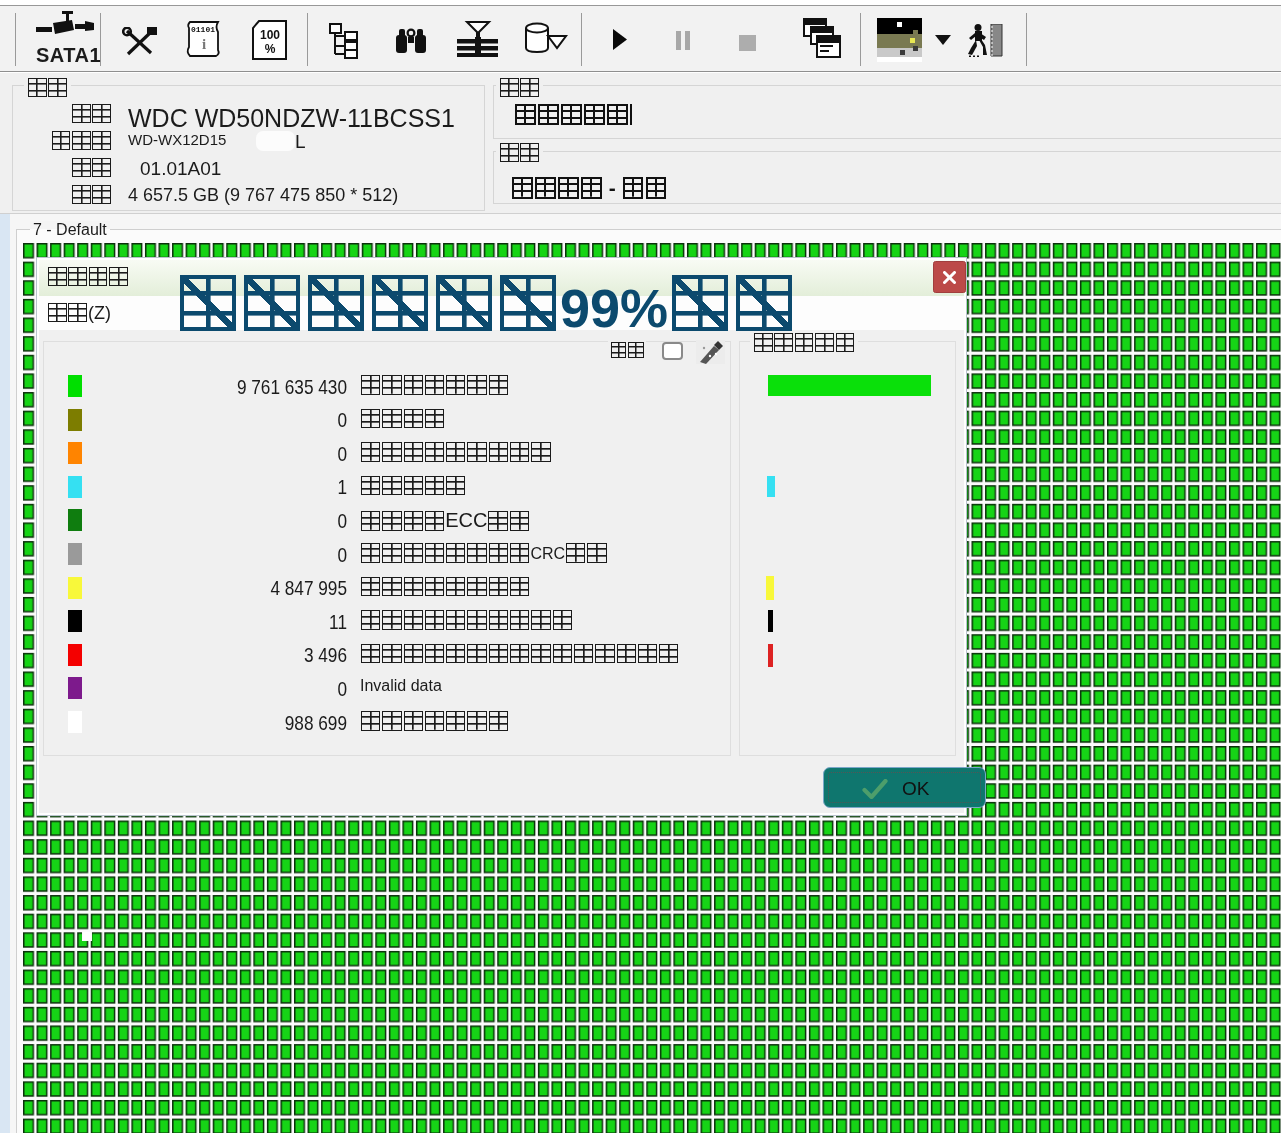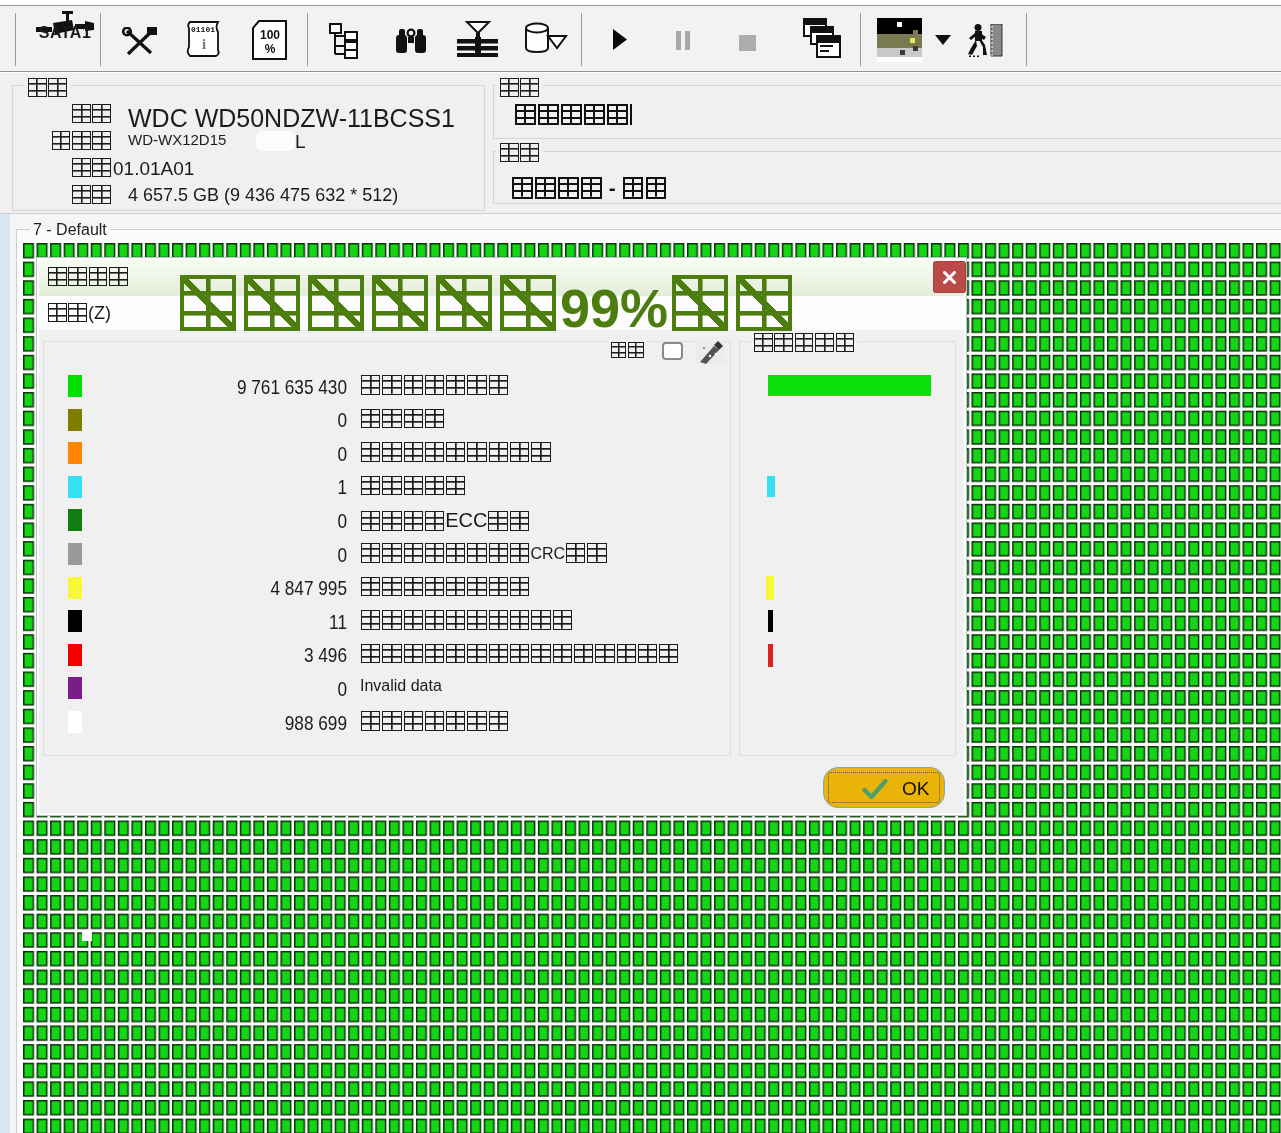--- a/index.html
+++ b/index.html
@@ -29,21 +29,21 @@
 <div class="sep" style="left:860px;top:13px;height:53px"></div>
 <div class="sep" style="left:1026px;top:13px;height:53px"></div>
 <svg class="abs" style="left:36px;top:11px" width="58" height="32" viewBox="0 0 58 32">
 <rect x="0" y="16" width="16" height="5" fill="#111"></rect>
 <polygon points="17,12 36,9 38,19 19,23" fill="#111"></polygon>
 <rect x="30" y="1" width="3" height="9" fill="#111"></rect>
     <rect x="26" y="0" width="11" height="3" fill="#111"></rect>
 <rect x="39" y="13" width="10" height="5" fill="#111"></rect>
     <polygon points="49,10 58,12 58,19 49,20" fill="#111"></polygon>
 </svg>
-<div class="abs" style="left:36px;top:24px;width:58px;text-align:center;font-size:16px;font-weight:bold;letter-spacing:.5px">SATA1</div>
+<div class="abs" style="left:36px;top:44px;width:58px;text-align:center;font-size:20px;font-weight:bold;letter-spacing:.5px">SATA1</div>
 <svg class="abs" style="left:122px;top:27px" width="36" height="30" viewBox="0 0 36 30">
 <g stroke="#111" stroke-width="3.2" fill="none">
 <line x1="5" y1="4" x2="29" y2="26"></line>
       <line x1="29" y1="5" x2="6" y2="27"></line>
 </g>
 <rect x="25" y="0" width="10" height="8" fill="#111"></rect>
 <circle cx="5" cy="4.5" r="3.8" fill="none" stroke="#111" stroke-width="2.6"></circle>
 </svg>
 <svg class="abs" style="left:184px;top:19px" width="40" height="40" viewBox="0 0 40 40">
 <path d="M6 3 L34 3 Q31 8 34 13 L34 31 Q36 35 32 37 L6 37 Q2 33 5 28 L5 9 Q3 6 6 3 Z" fill="#fff" stroke="#111" stroke-width="1.8"></path>
@@ -146,23 +146,23 @@
 <div class="abs" style="left:0;top:73px;width:1281px;height:141px;background:#f0f0f0;border-bottom:1px solid #d0d0d0"></div>
 <div class="gb" style="left:12px;top:85px;width:473px;height:126px;border-color:#d5d5d5"></div>
 <div class="gblabel" style="left:24px;top:77px;background:#f0f0f0;padding:0 3px"><i class="g k20"></i><i class="g k20"></i></div>
 <div class="abs" style="left:0;top:104px;width:112px;text-align:right"><i class="g k20"></i><i class="g k20"></i></div>
 <div class="abs" style="left:128px;top:104px;font-size:25px;white-space:nowrap">WDC WD50NDZW-11BCSS1</div>
 <div class="abs" style="left:0;top:131px;width:112px;text-align:right"><i class="g k20"></i><i class="g k20"></i><i class="g k20"></i></div>
 <div class="abs" style="left:128px;top:131px;font-size:15px;white-space:nowrap">WD-WX12D15</div>
 <div class="abs" style="left:256px;top:131px;width:39px;height:20px;background:#fcfcfc;border-radius:7px"></div>
 <div class="abs" style="left:295px;top:131px;font-size:19px">L</div>
 <div class="abs" style="left:0;top:158px;width:112px;text-align:right"><i class="g k20"></i><i class="g k20"></i></div>
-<div class="abs" style="left:113px;top:158px;font-size:19px;white-space:nowrap">01.01A01</div>
+<div class="abs" style="left:140px;top:158px;font-size:19px;white-space:nowrap">01.01A01</div>
 <div class="abs" style="left:0;top:185px;width:112px;text-align:right"><i class="g k20"></i><i class="g k20"></i></div>
-<div class="abs" style="left:128px;top:185px;font-size:18px;white-space:nowrap">4 657.5 GB (9 436 475 632 * 512)</div>
+<div class="abs" style="left:128px;top:185px;font-size:18px;white-space:nowrap">4 657.5 GB (9 767 475 850 * 512)</div>
 <div class="gb" style="left:493px;top:85px;width:792px;height:54px;border-color:#d5d5d5"></div>
 <div class="gblabel" style="left:496px;top:77px;background:#f0f0f0;padding:0 3px"><i class="g k20"></i><i class="g k20"></i></div>
 <div class="abs" style="left:514px;top:104px;color:#111;white-space:nowrap;width:118px;overflow:hidden"><i class="g b23"></i><i class="g b23"></i><i class="g b23"></i><i class="g b23"></i><i class="g b23"></i><i class="g b23"></i></div>
 <div class="gb" style="left:493px;top:151px;width:792px;height:53px;border-color:#d5d5d5"></div>
 <div class="gblabel" style="left:496px;top:142px;background:#f0f0f0;padding:0 3px"><i class="g k20"></i><i class="g k20"></i></div>
 <div class="abs" style="left:511px;top:176px;color:#111;white-space:nowrap;width:163px;overflow:hidden"><i class="g b23"></i><i class="g b23"></i><i class="g b23"></i><i class="g b23"></i><span style="font-size:21px;font-weight:bold"> - </span><i class="g b23"></i><i class="g b23"></i></div>
 <div class="abs" style="left:0;top:214px;width:1281px;height:919px;background:#f6f6f6"></div>
 <div class="abs" style="left:0;top:214px;width:10px;height:919px;background:#d9e6f3"></div>
 <div class="gb" style="left:16px;top:229px;width:1265px;height:904px;border-color:#cfcfcf;border-right:none;border-bottom:none;background:#fbfbfb"></div>
 <div class="abs" style="left:30px;top:221px;background:linear-gradient(180deg,#f4f4f4 45%,#fbfbfb 45%);padding:0 3px;font-size:16px">7 - Default</div>
@@ -183,21 +183,21 @@
 <div class="abs" style="left:933px;top:261px;width:33px;height:32px;background:#bc4a48;border-radius:2.5px;border:1px solid #a03f3e">
 <svg class="abs" style="left:9px;top:9px" width="13" height="13" viewBox="0 0 13 13">
       <g stroke="#fff" stroke-width="3" stroke-linecap="round">
         <line x1="1.5" y1="1.5" x2="11.5" y2="11.5"></line>
         <line x1="11.5" y1="1.5" x2="1.5" y2="11.5"></line>
       </g>
     </svg>
   </div>
 <div class="abs" style="left:39px;top:296px;width:925px;height:34px;background:#fdfdfd"></div>
 <div class="abs" style="left:47px;top:303px"><i class="g k20"></i><i class="g k20"></i><span style="font-size:18px">(Z)</span></div>
-<div class="abs" style="left:176px;top:275px;color:#4d7c0f;white-space:nowrap;z-index:50"><i class="g r58"></i><i class="g r58"></i><i class="g r58"></i><i class="g r58"></i><i class="g r58"></i><i class="g r58"></i><span style="font-size:54px;font-weight:bold;vertical-align:4px">99%</span><i class="g r58"></i><i class="g r58"></i></div>
+<div class="abs" style="left:176px;top:275px;color:#0c4a6e;white-space:nowrap;z-index:50"><i class="g r58"></i><i class="g r58"></i><i class="g r58"></i><i class="g r58"></i><i class="g r58"></i><i class="g r58"></i><span style="font-size:54px;font-weight:bold;vertical-align:4px">99%</span><i class="g r58"></i><i class="g r58"></i></div>
 <div class="abs" style="left:43px;top:341px;width:688px;height:415px;border:1px solid #dedede"></div>
 <div class="abs" style="left:739px;top:341px;width:217px;height:415px;border:1px solid #dedede"></div>
 <div class="abs" style="left:750px;top:333px;background:#f0f0f0;padding:0 3px"><i class="g k20"></i><i class="g k20"></i><i class="g k20"></i><i class="g k20"></i><i class="g k20"></i></div>
 <div class="abs" style="left:608px;top:341px;background:#f0f0f0;padding:0 2px"><i class="g k17"></i><i class="g k17"></i></div>
 <div class="abs" style="left:662px;top:342px;width:21px;height:18px;background:#fff;border:2px solid #8a8a8a;border-radius:4px"></div>
 <svg class="abs" style="left:696px;top:340px" width="29" height="24" viewBox="0 0 29 24">
 <rect x="0" y="0" width="29" height="24" fill="#ececec"></rect>
 <path d="M4 22 L18 6 L23 10 L10 24 Z" fill="#555"></path>
 <path d="M18 5 L22 1 L27 6 L23 10 Z" fill="#333"></path>
 <circle cx="8" cy="8" r="1.2" fill="#999"></circle>
@@ -235,18 +235,18 @@
 <div class="abs" style="left:360px;top:576.6px;white-space:nowrap"><i class="g k21"></i><i class="g k21"></i><i class="g k21"></i><i class="g k21"></i><i class="g k21"></i><i class="g k21"></i><i class="g k21"></i><i class="g k21"></i></div>
 <div class="abs" style="left:360px;top:610.2px;white-space:nowrap"><i class="g k21"></i><i class="g k21"></i><i class="g k21"></i><i class="g k21"></i><i class="g k21"></i><i class="g k21"></i><i class="g k21"></i><i class="g k21"></i><i class="g k21"></i><i class="g k21"></i></div>
 <div class="abs" style="left:360px;top:643.8px;white-space:nowrap"><i class="g k21"></i><i class="g k21"></i><i class="g k21"></i><i class="g k21"></i><i class="g k21"></i><i class="g k21"></i><i class="g k21"></i><i class="g k21"></i><i class="g k21"></i><i class="g k21"></i><i class="g k21"></i><i class="g k21"></i><i class="g k21"></i><i class="g k21"></i><i class="g k21"></i></div>
 <div class="abs" style="left:360px;top:677.4px;white-space:nowrap"><span style="font-size:16px">Invalid data</span></div>
 <div class="abs" style="left:360px;top:711.0px;white-space:nowrap"><i class="g k21"></i><i class="g k21"></i><i class="g k21"></i><i class="g k21"></i><i class="g k21"></i><i class="g k21"></i><i class="g k21"></i></div>
 <div class="abs" style="left:768px;top:375px;width:163px;height:21px;background:#0ae00a"></div>
 <div class="abs" style="left:767px;top:476px;width:8px;height:21px;background:#35e0f2"></div>
 <div class="abs" style="left:766px;top:576px;width:8px;height:24px;background:#f8f83a"></div>
 <div class="abs" style="left:768px;top:610px;width:5px;height:22px;background:#000"></div>
 <div class="abs" style="left:768px;top:644px;width:5px;height:23px;background:#d22"></div>
-<div class="abs" style="left:823px;top:767px;width:122px;height:41px;background:#eab308;border:1.5px solid #7ba7c9;border-radius:15px">
+<div class="abs" style="left:823px;top:767px;width:163px;height:41px;background:#0f766e;border:1.5px solid #7ba7c9;border-radius:7px">
 <div class="abs" style="left:4px;top:4px;right:4px;bottom:4px;border:1.5px dotted #555;border-radius:3px"></div>
 <svg class="abs" style="left:38px;top:11px" width="26" height="20" viewBox="0 0 26 20">
       <path d="M2.5 11 L9.5 18 L23.5 2" fill="none" stroke="#4d9e6b" stroke-width="4.2" stroke-linecap="round" stroke-linejoin="round"></path>
     </svg>
 <div class="abs" style="left:78px;top:10px;font-size:19px;color:#111">OK</div>
 </div>
 </body></html>

